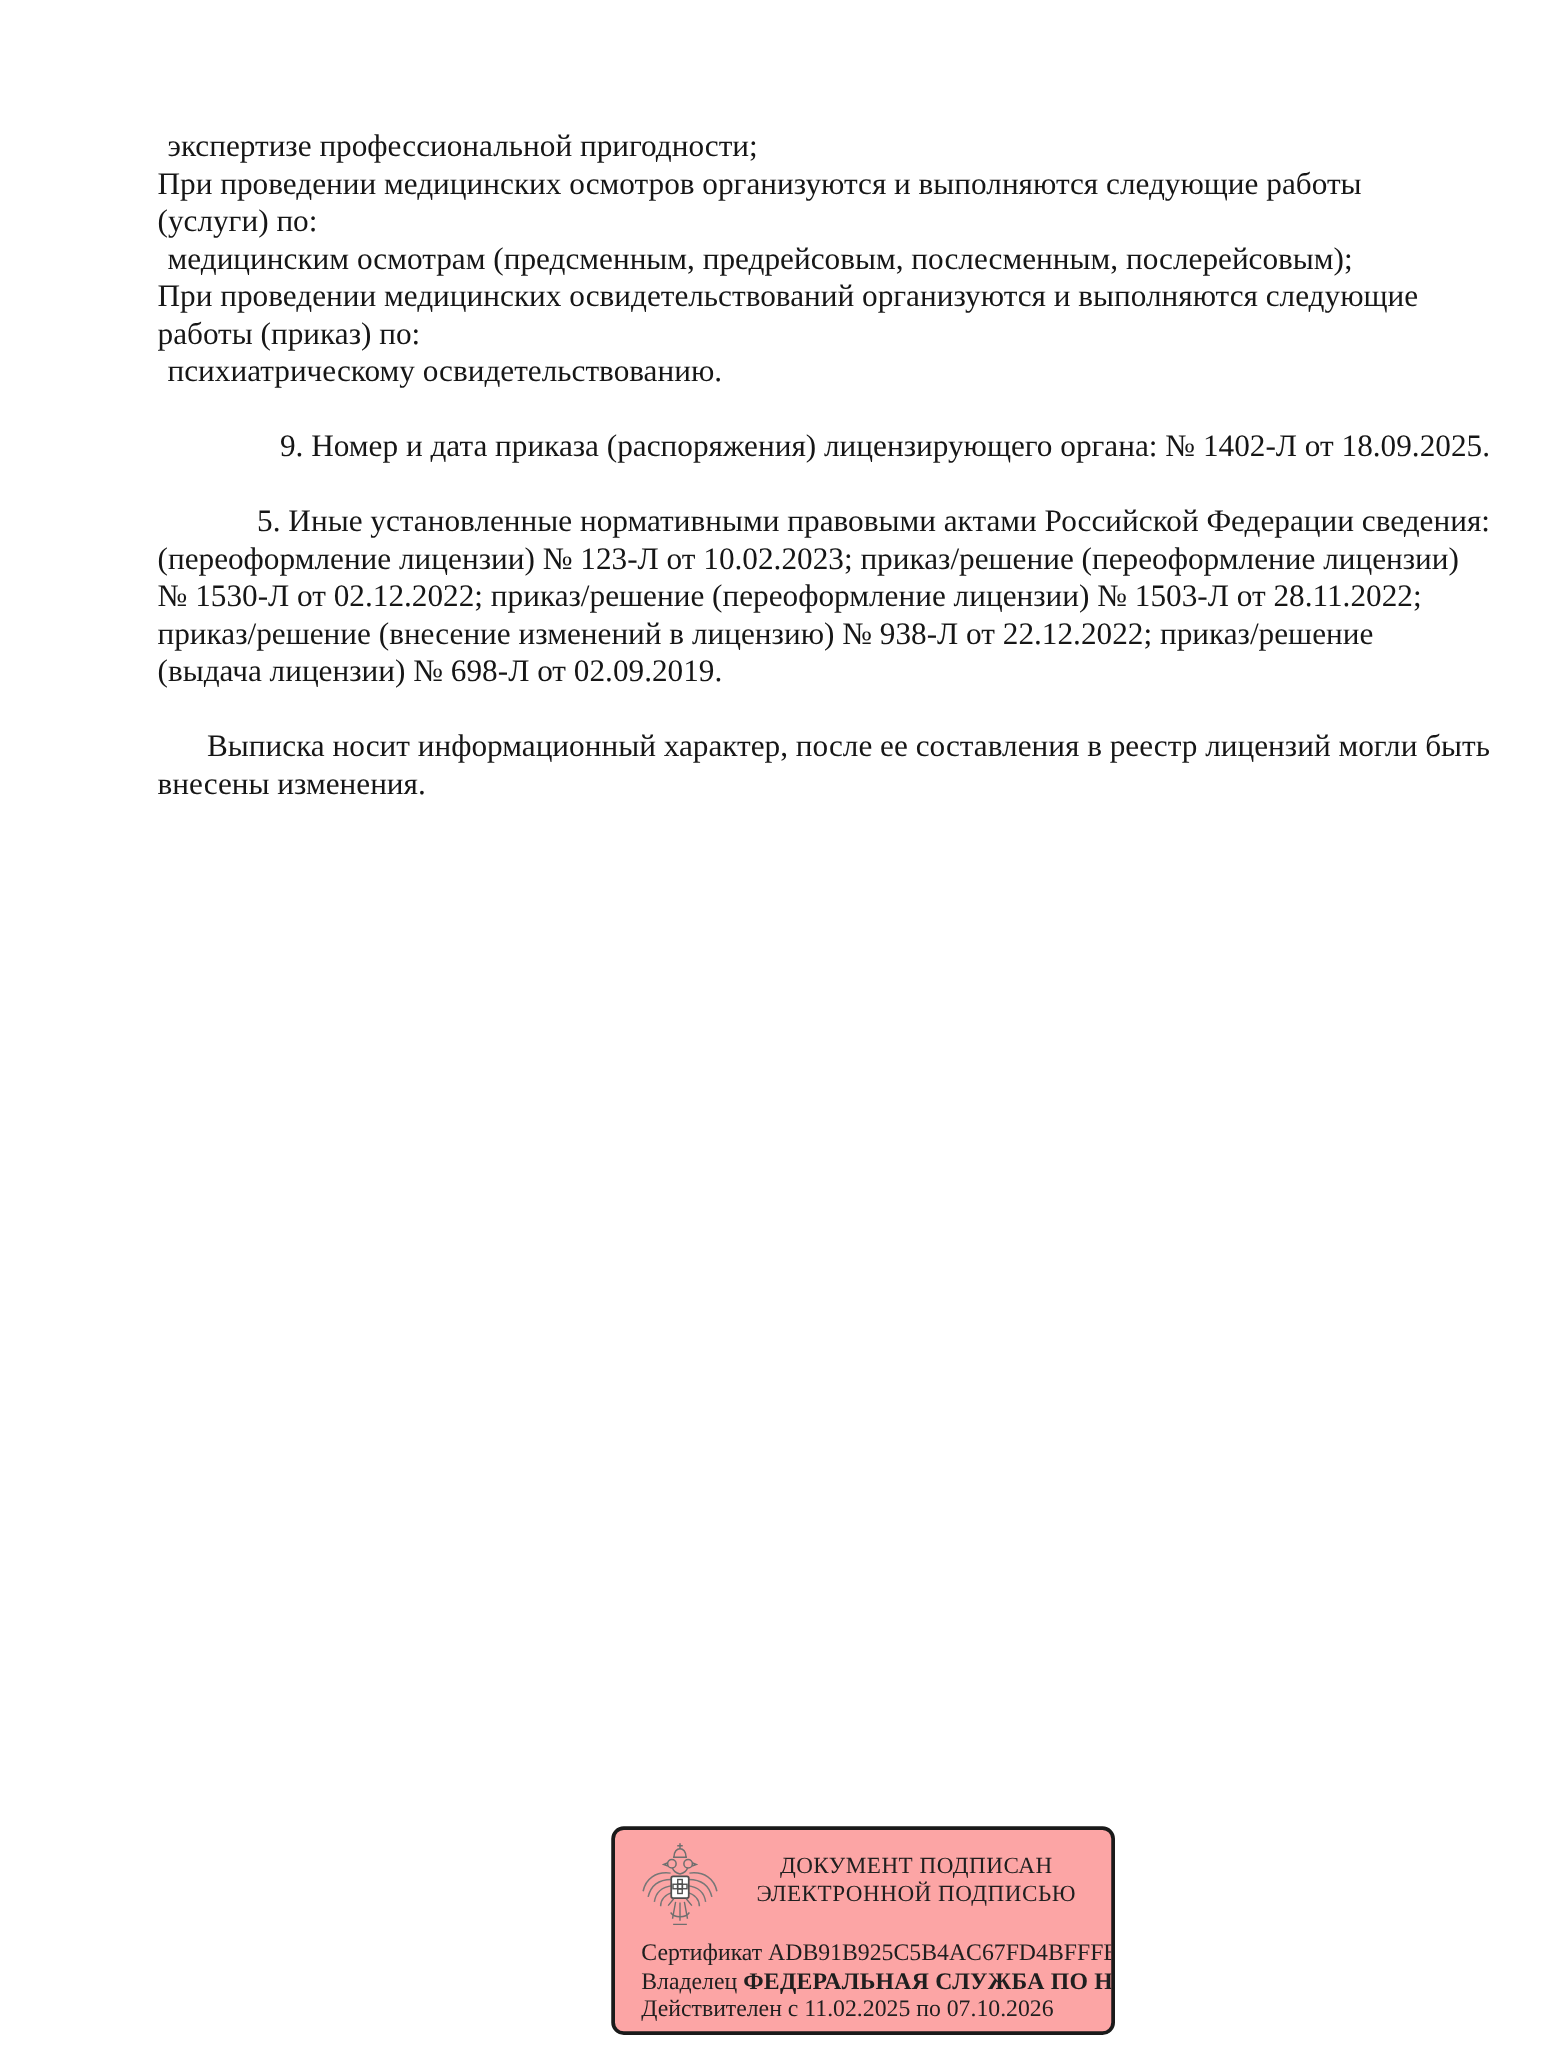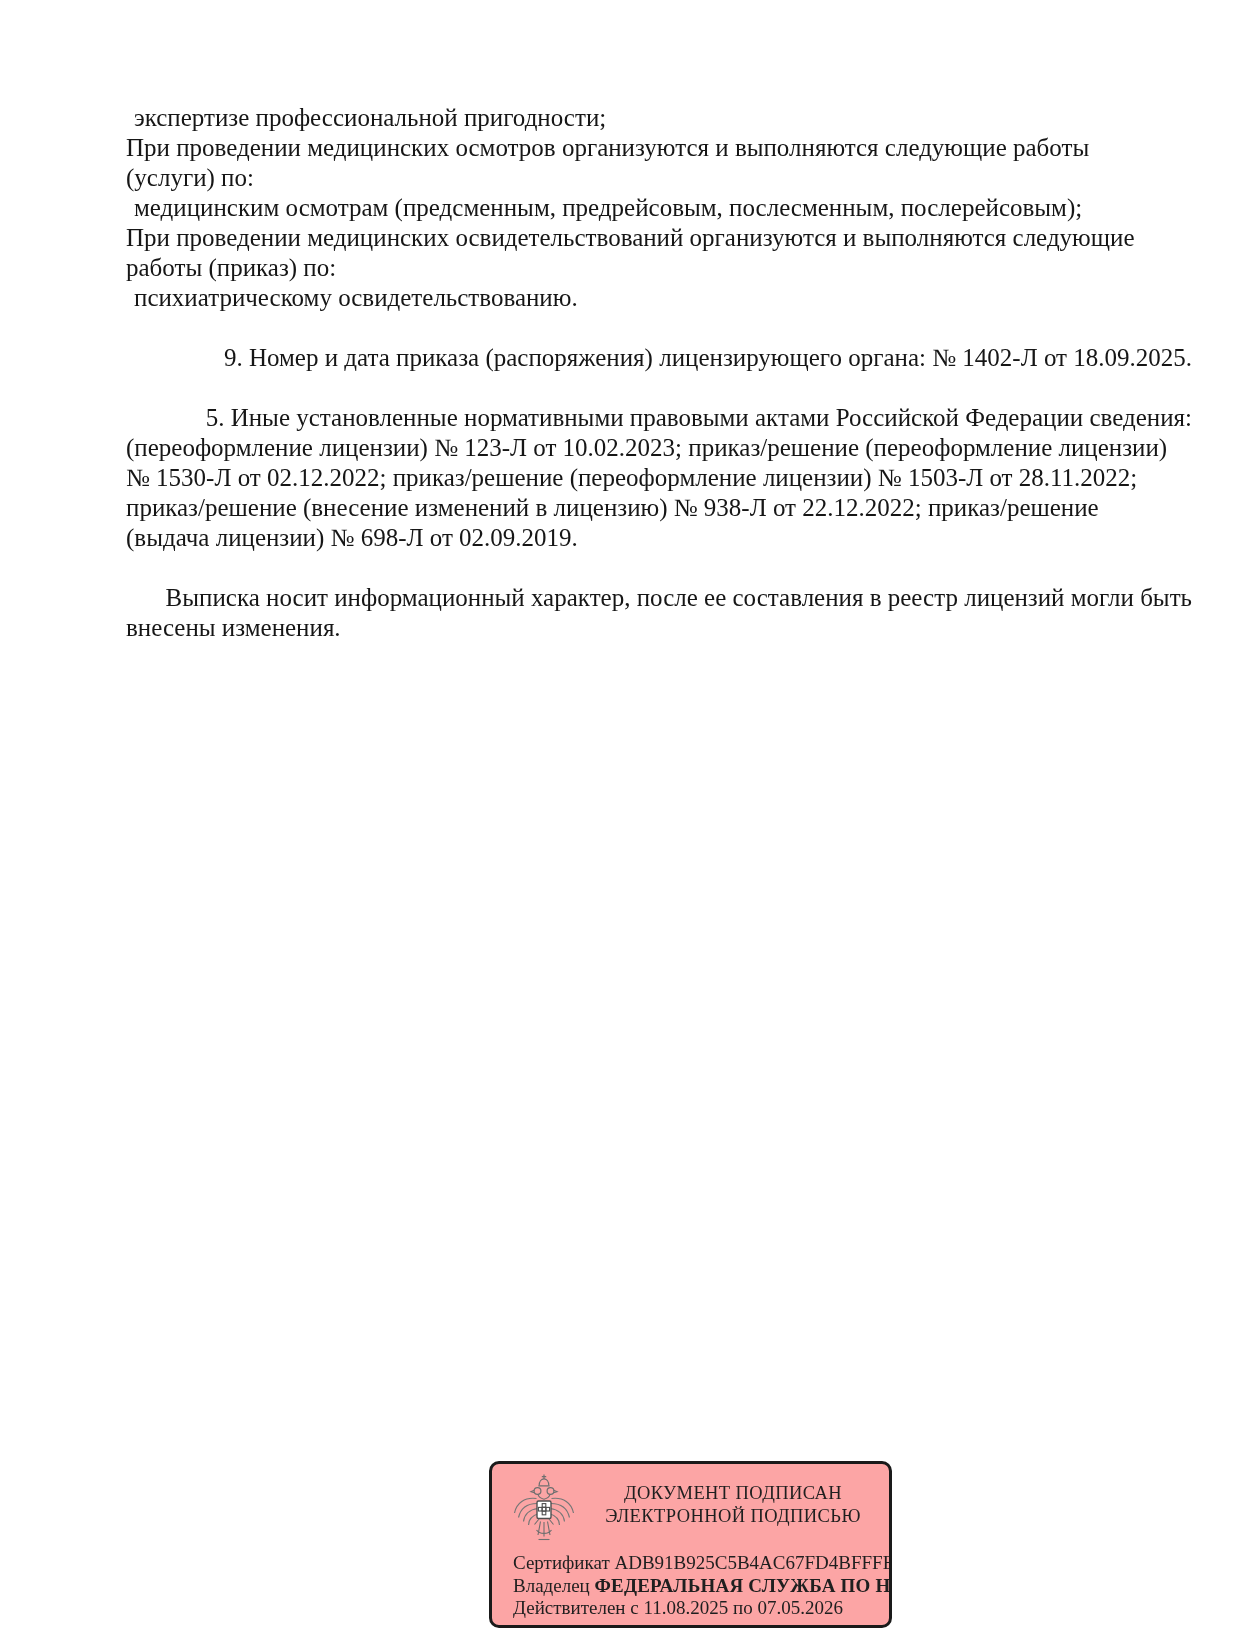--- a/index.html
+++ b/index.html
@@ -150,17 +150,17 @@
     </div>
 
     <div class="stamp-title">
       <div>ДОКУМЕНТ ПОДПИСАН</div>
       <div>ЭЛЕКТРОННОЙ ПОДПИСЬЮ</div>
     </div>
 
     <div class="stamp-lines">
       <div class="s-line"><span>Сертификат</span> <span>ADB91B925C5B4AC67FD4BFFFEDC463AE</span></div>
       <div class="s-line"><span>Владелец</span> <span class="owner-value">ФЕДЕРАЛЬНАЯ СЛУЖБА ПО НАДЗОРУ В СФ</span></div>
-      <div class="s-line">Действителен с 11.08.2025 по 07.05.2026</div>
+      <div class="s-line">Действителен с 11.02.2025 по 07.10.2026</div>
     </div>
 
   </div>
 </div>
 
 </body></html>

